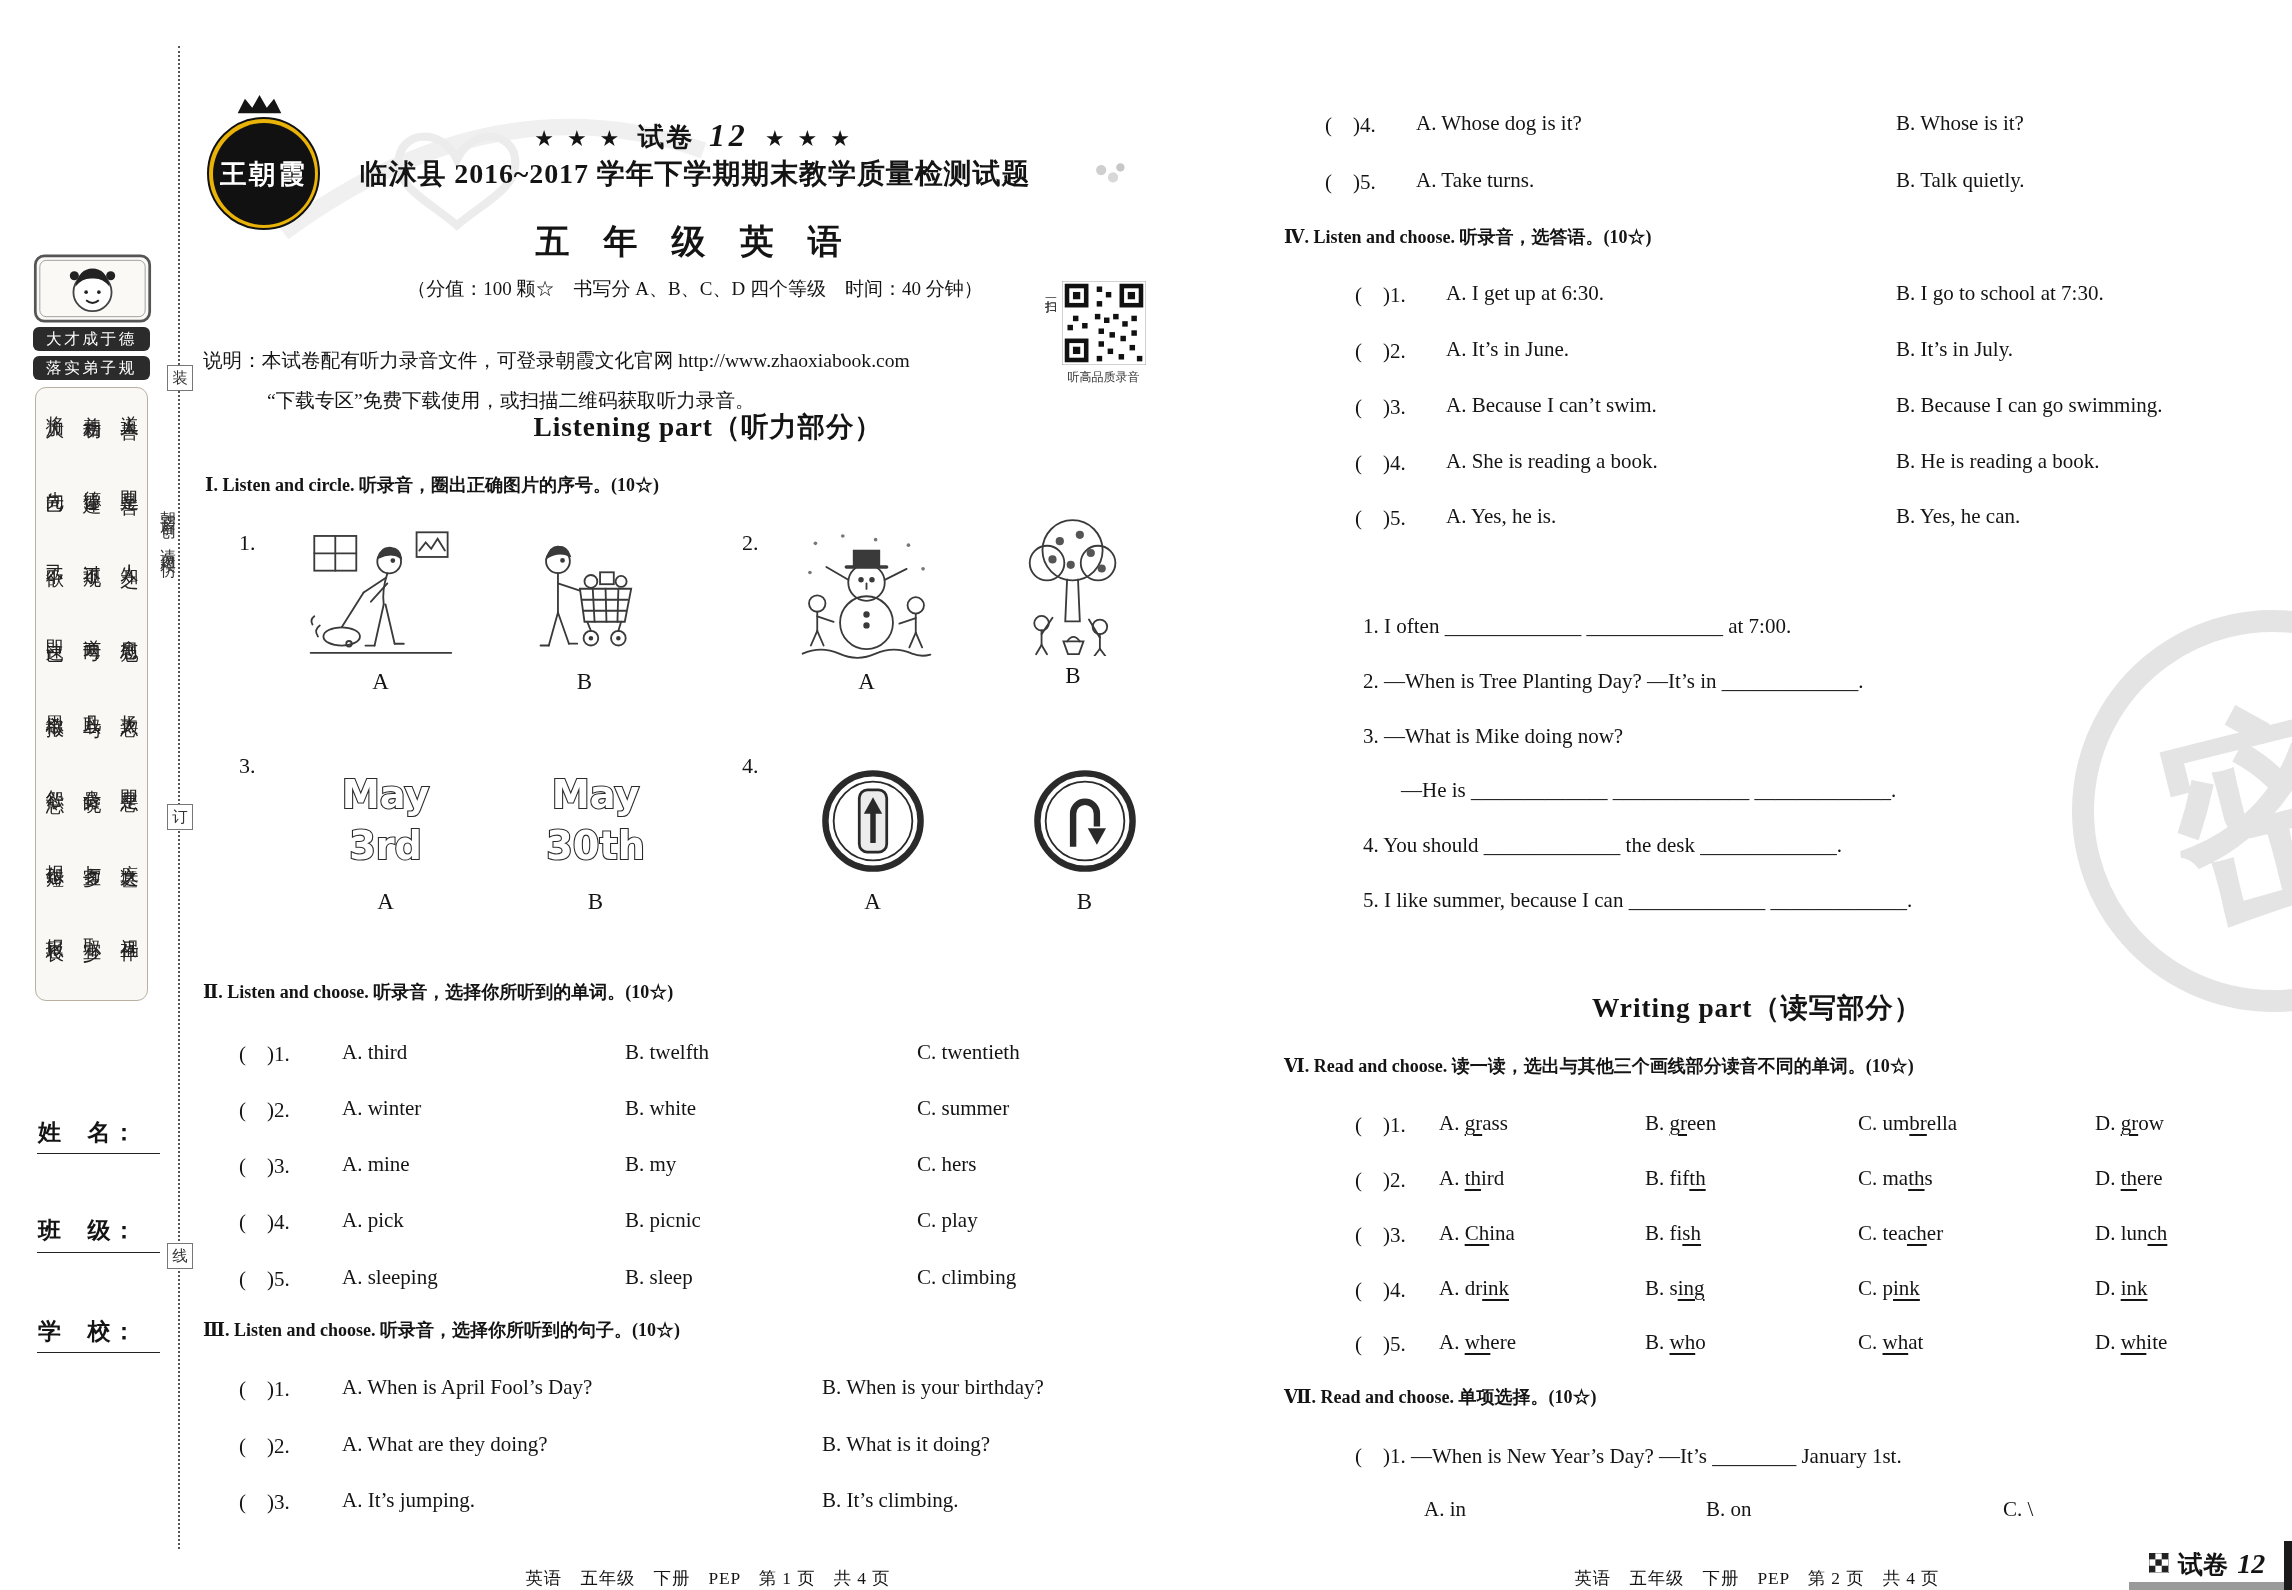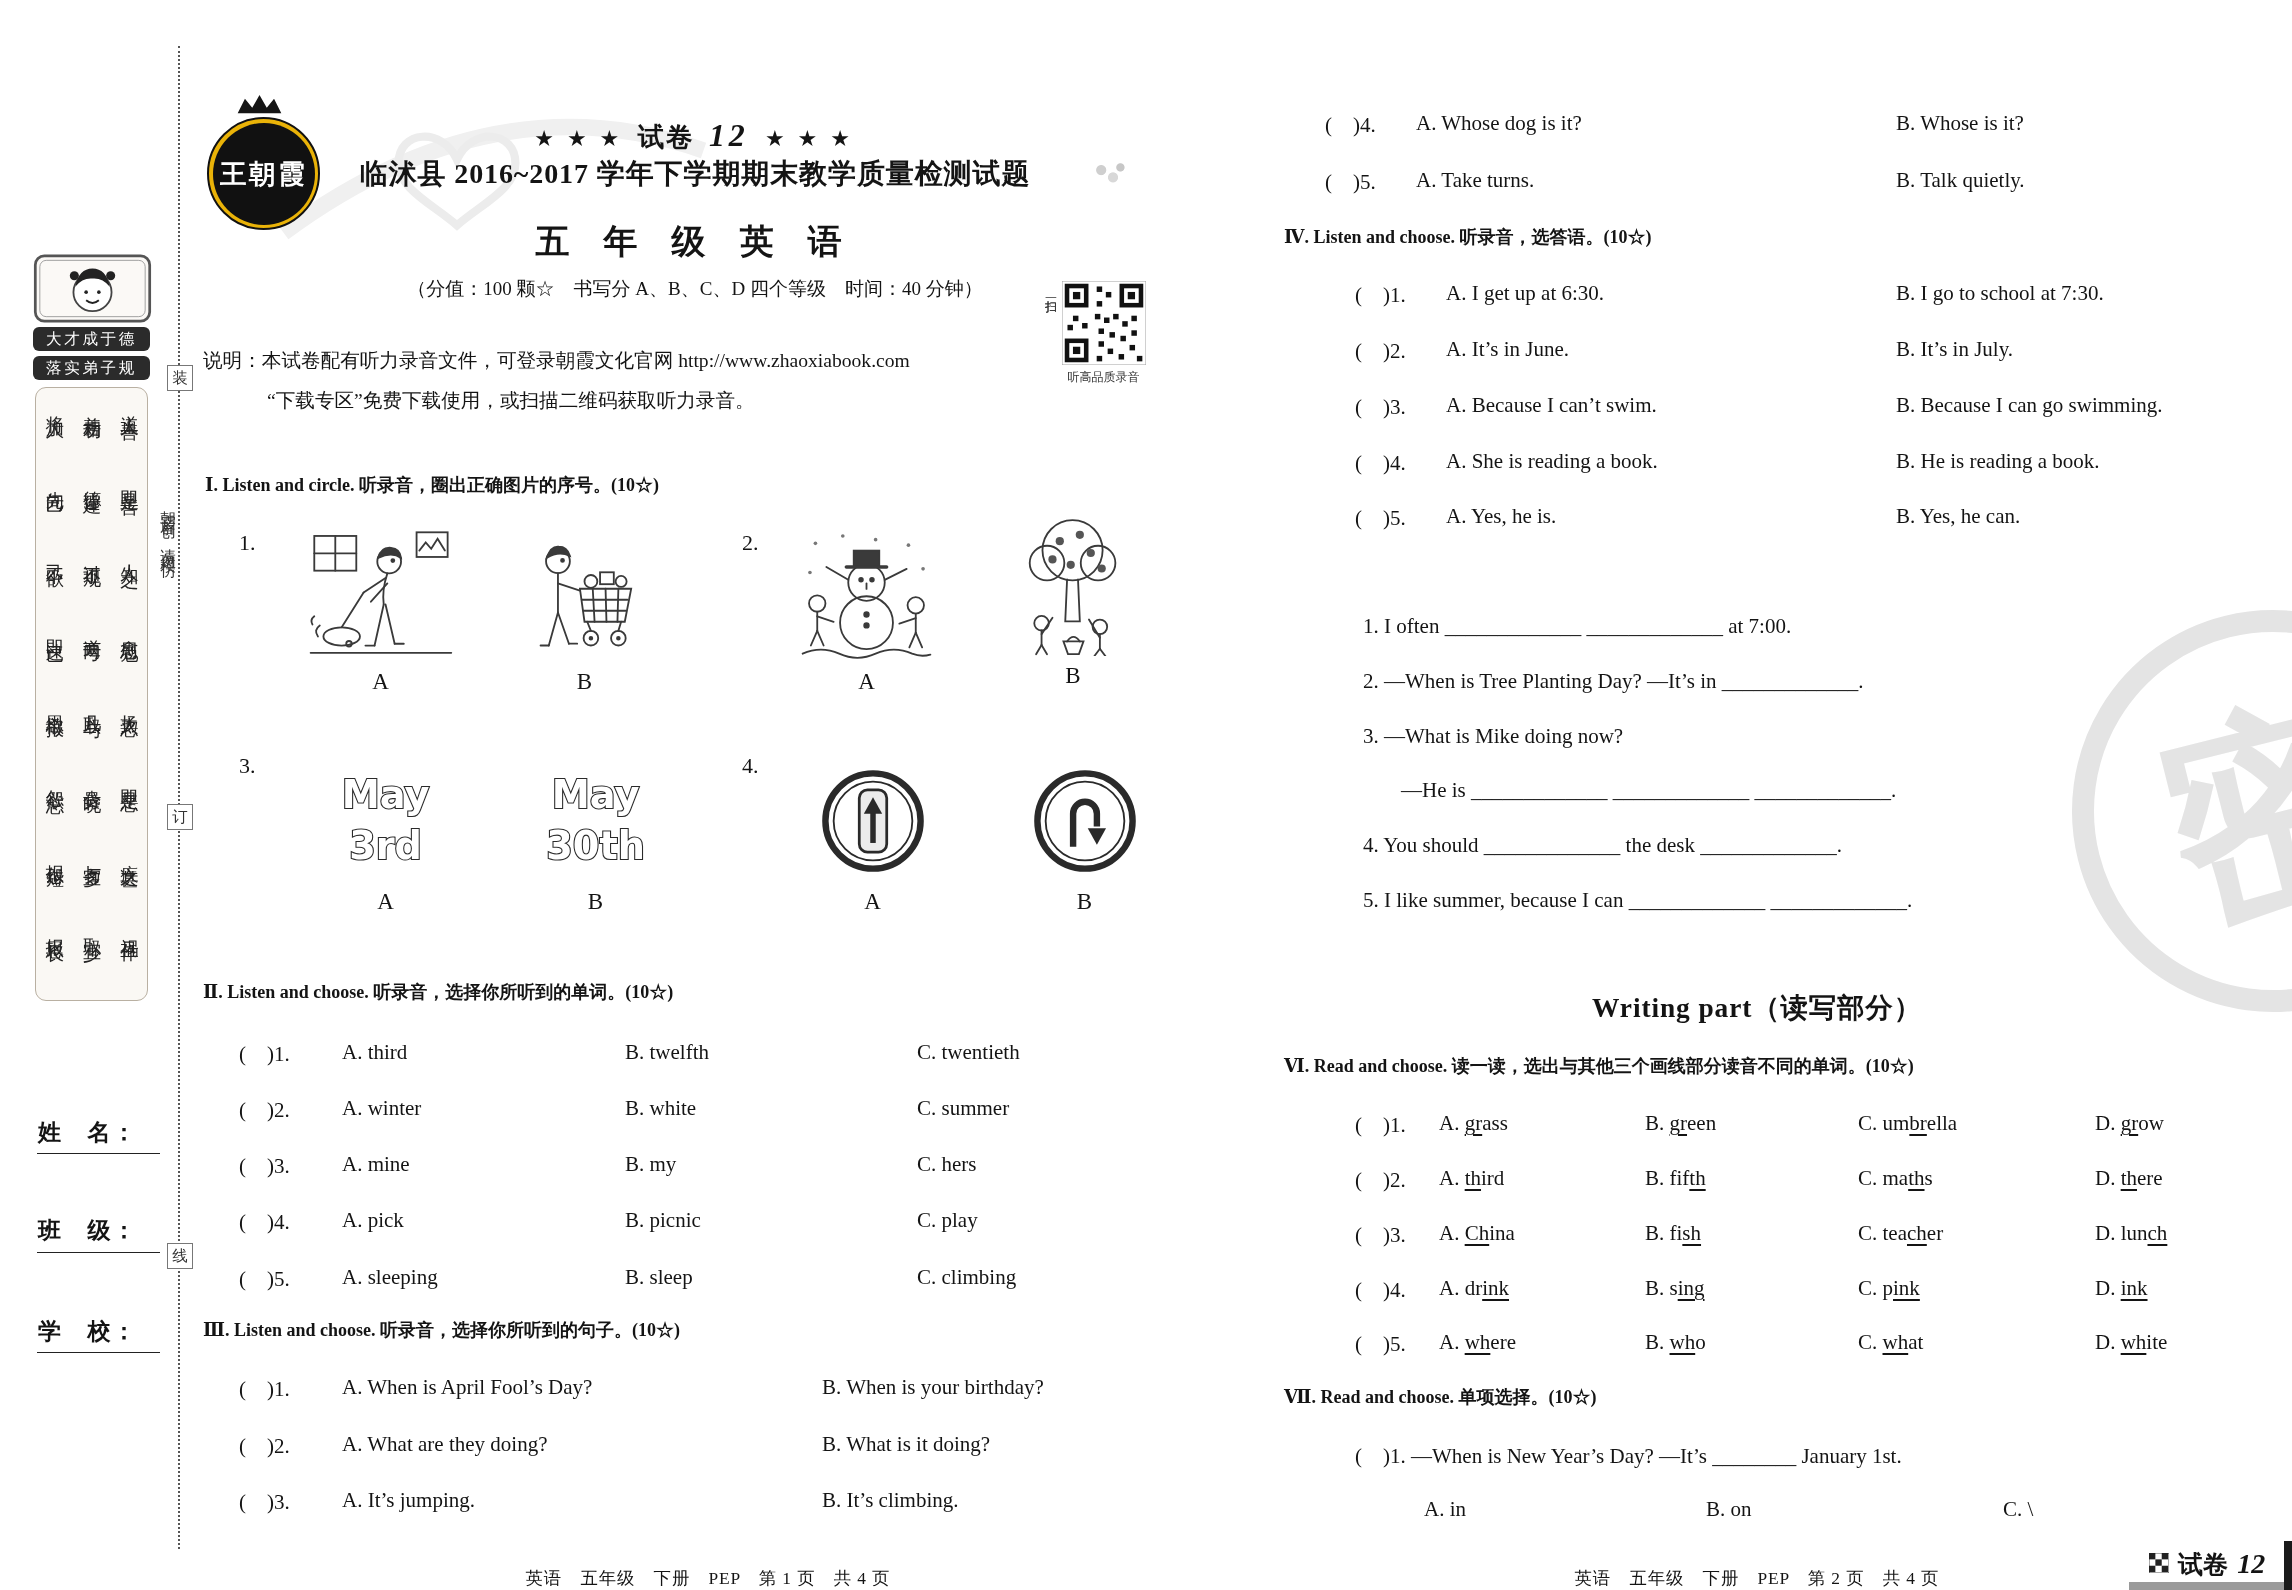--- a/index.html
+++ b/index.html
@@ -209,20 +209,21 @@
       <rect x="40" y="66" width="6" height="6" fill="#111"></rect>
         <rect x="50" y="74" width="6" height="6" fill="#111"></rect>
         <rect x="62" y="80" width="6" height="6" fill="#111"></rect>
       <rect x="74" y="70" width="6" height="6" fill="#111"></rect>
         <rect x="82" y="82" width="6" height="6" fill="#111"></rect>
         <rect x="38" y="82" width="6" height="6" fill="#111"></rect>
     </svg>
   </div>
   <div class="qr-bottom">听高品质录音</div>
 
+  <div class="ptitle" style="left:203px;top:409px;width:1010px;">Listening part（听力部分）</div>
 
   <div class="h" style="left:205px;top:473px;">Ⅰ. Listen and circle. 听录音，圈出正确图片的序号。(10☆)</div>
 
   <span class="qnum" style="left:239px;top:530px;">1.</span>
   <div class="pcol" style="left:303px;top:523px;width:155px;">
     <div class="pimg">
       <svg width="151" height="137" viewBox="0 0 165 150" stroke="#3a3a3a" stroke-width="2" fill="none" stroke-linecap="round">
         <rect x="10" y="12" width="46" height="38"></rect>
           <line x1="33" y1="12" x2="33" y2="50"></line>
           <line x1="10" y1="31" x2="56" y2="31"></line>

